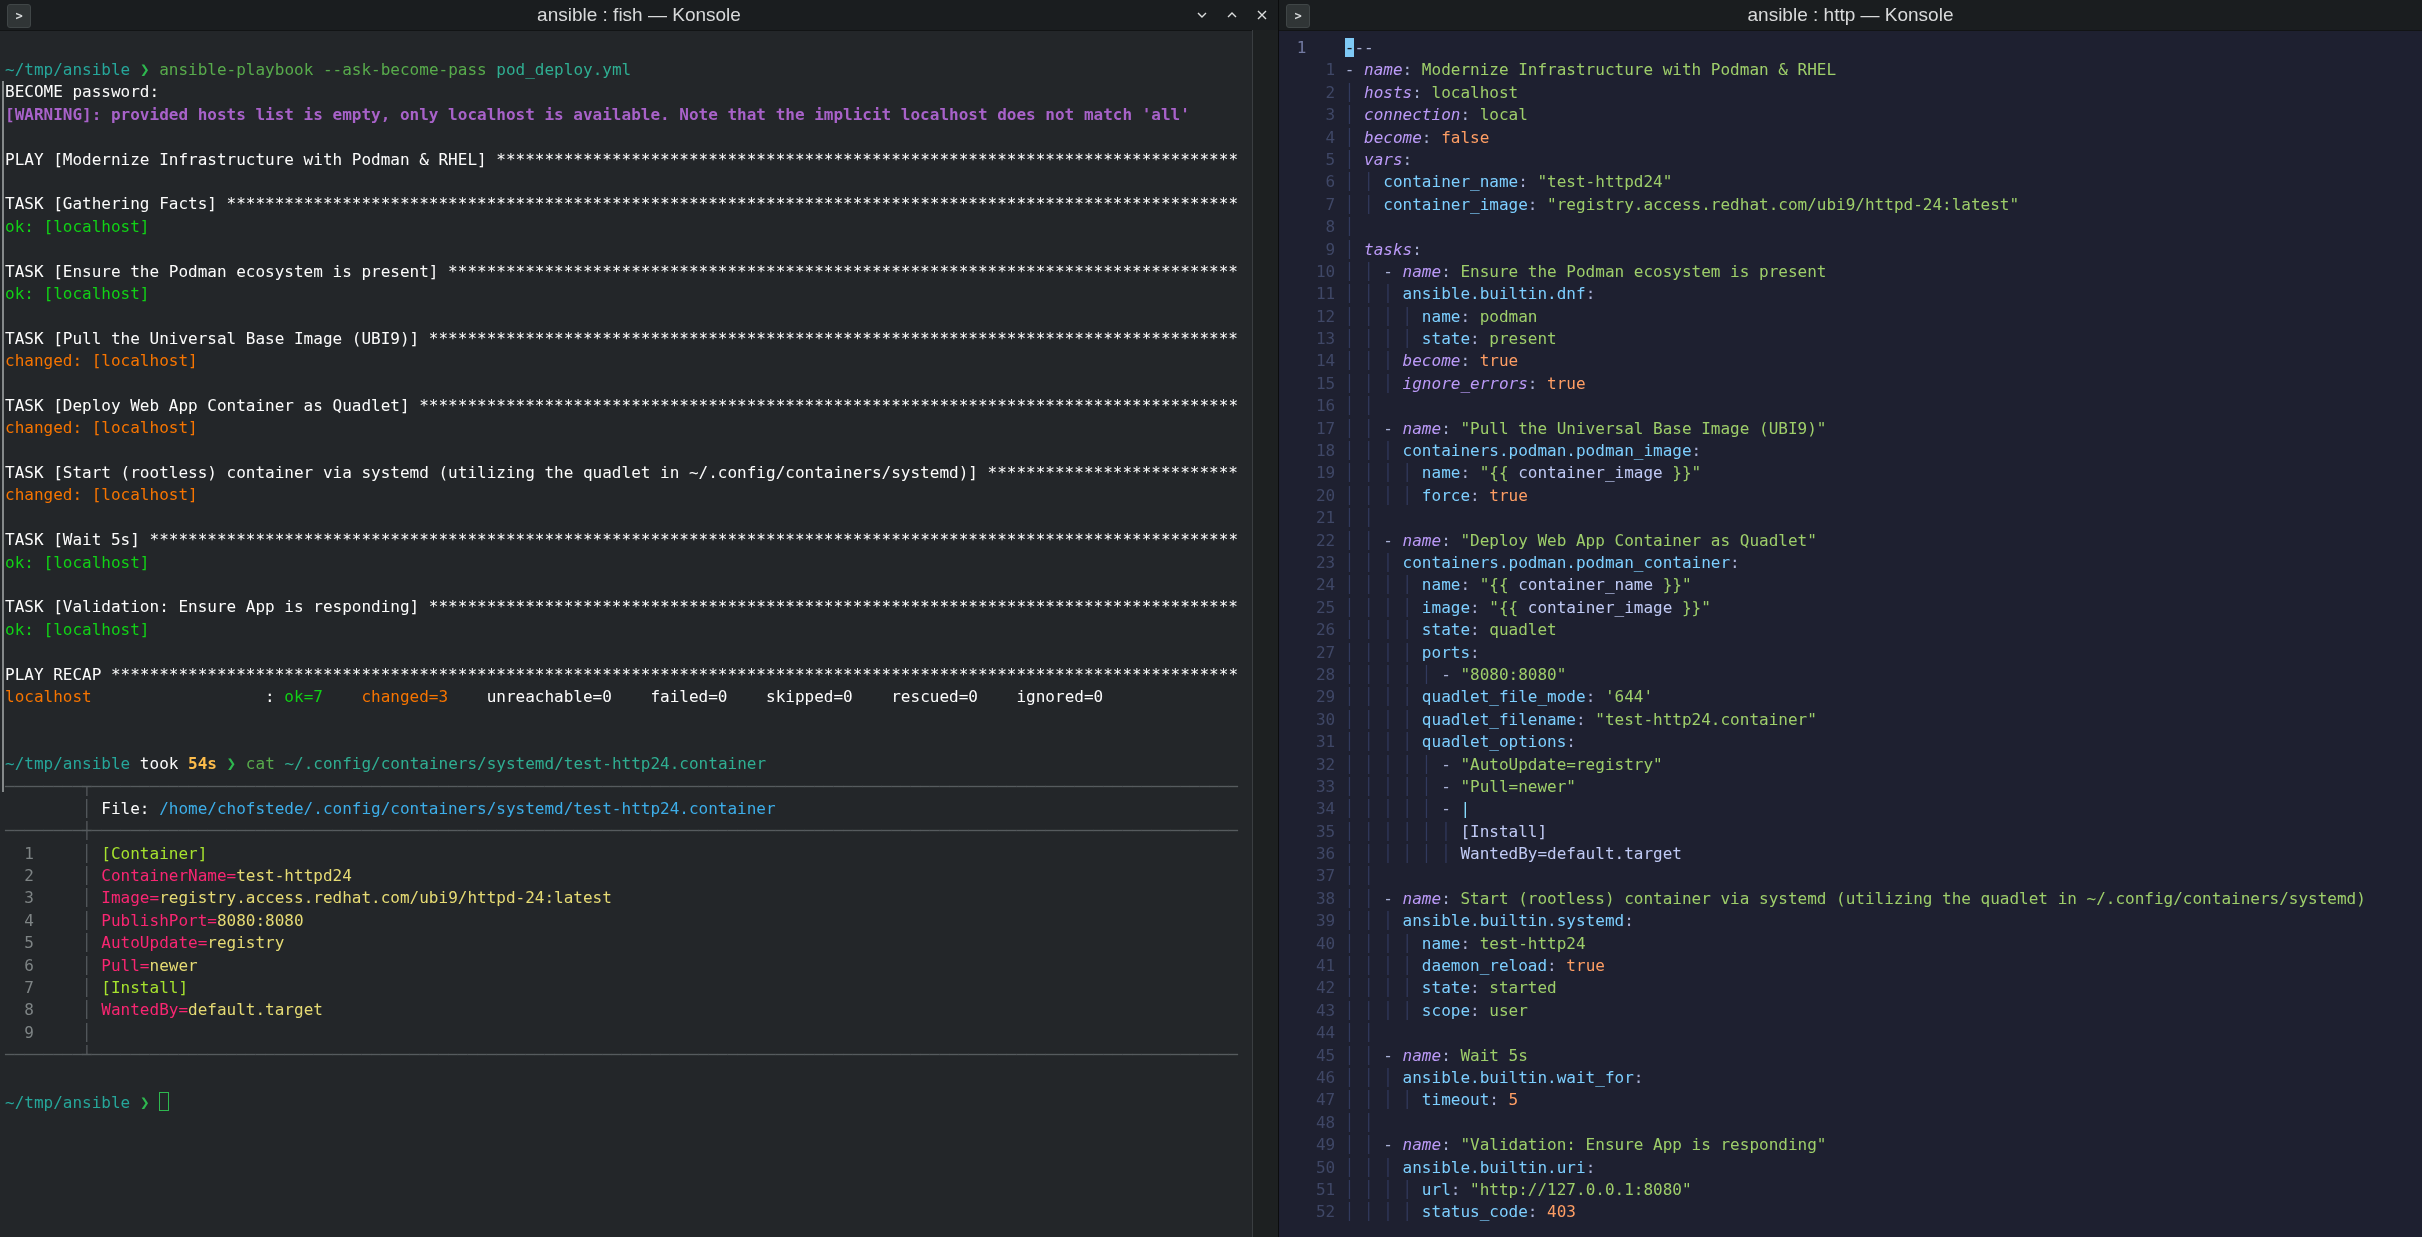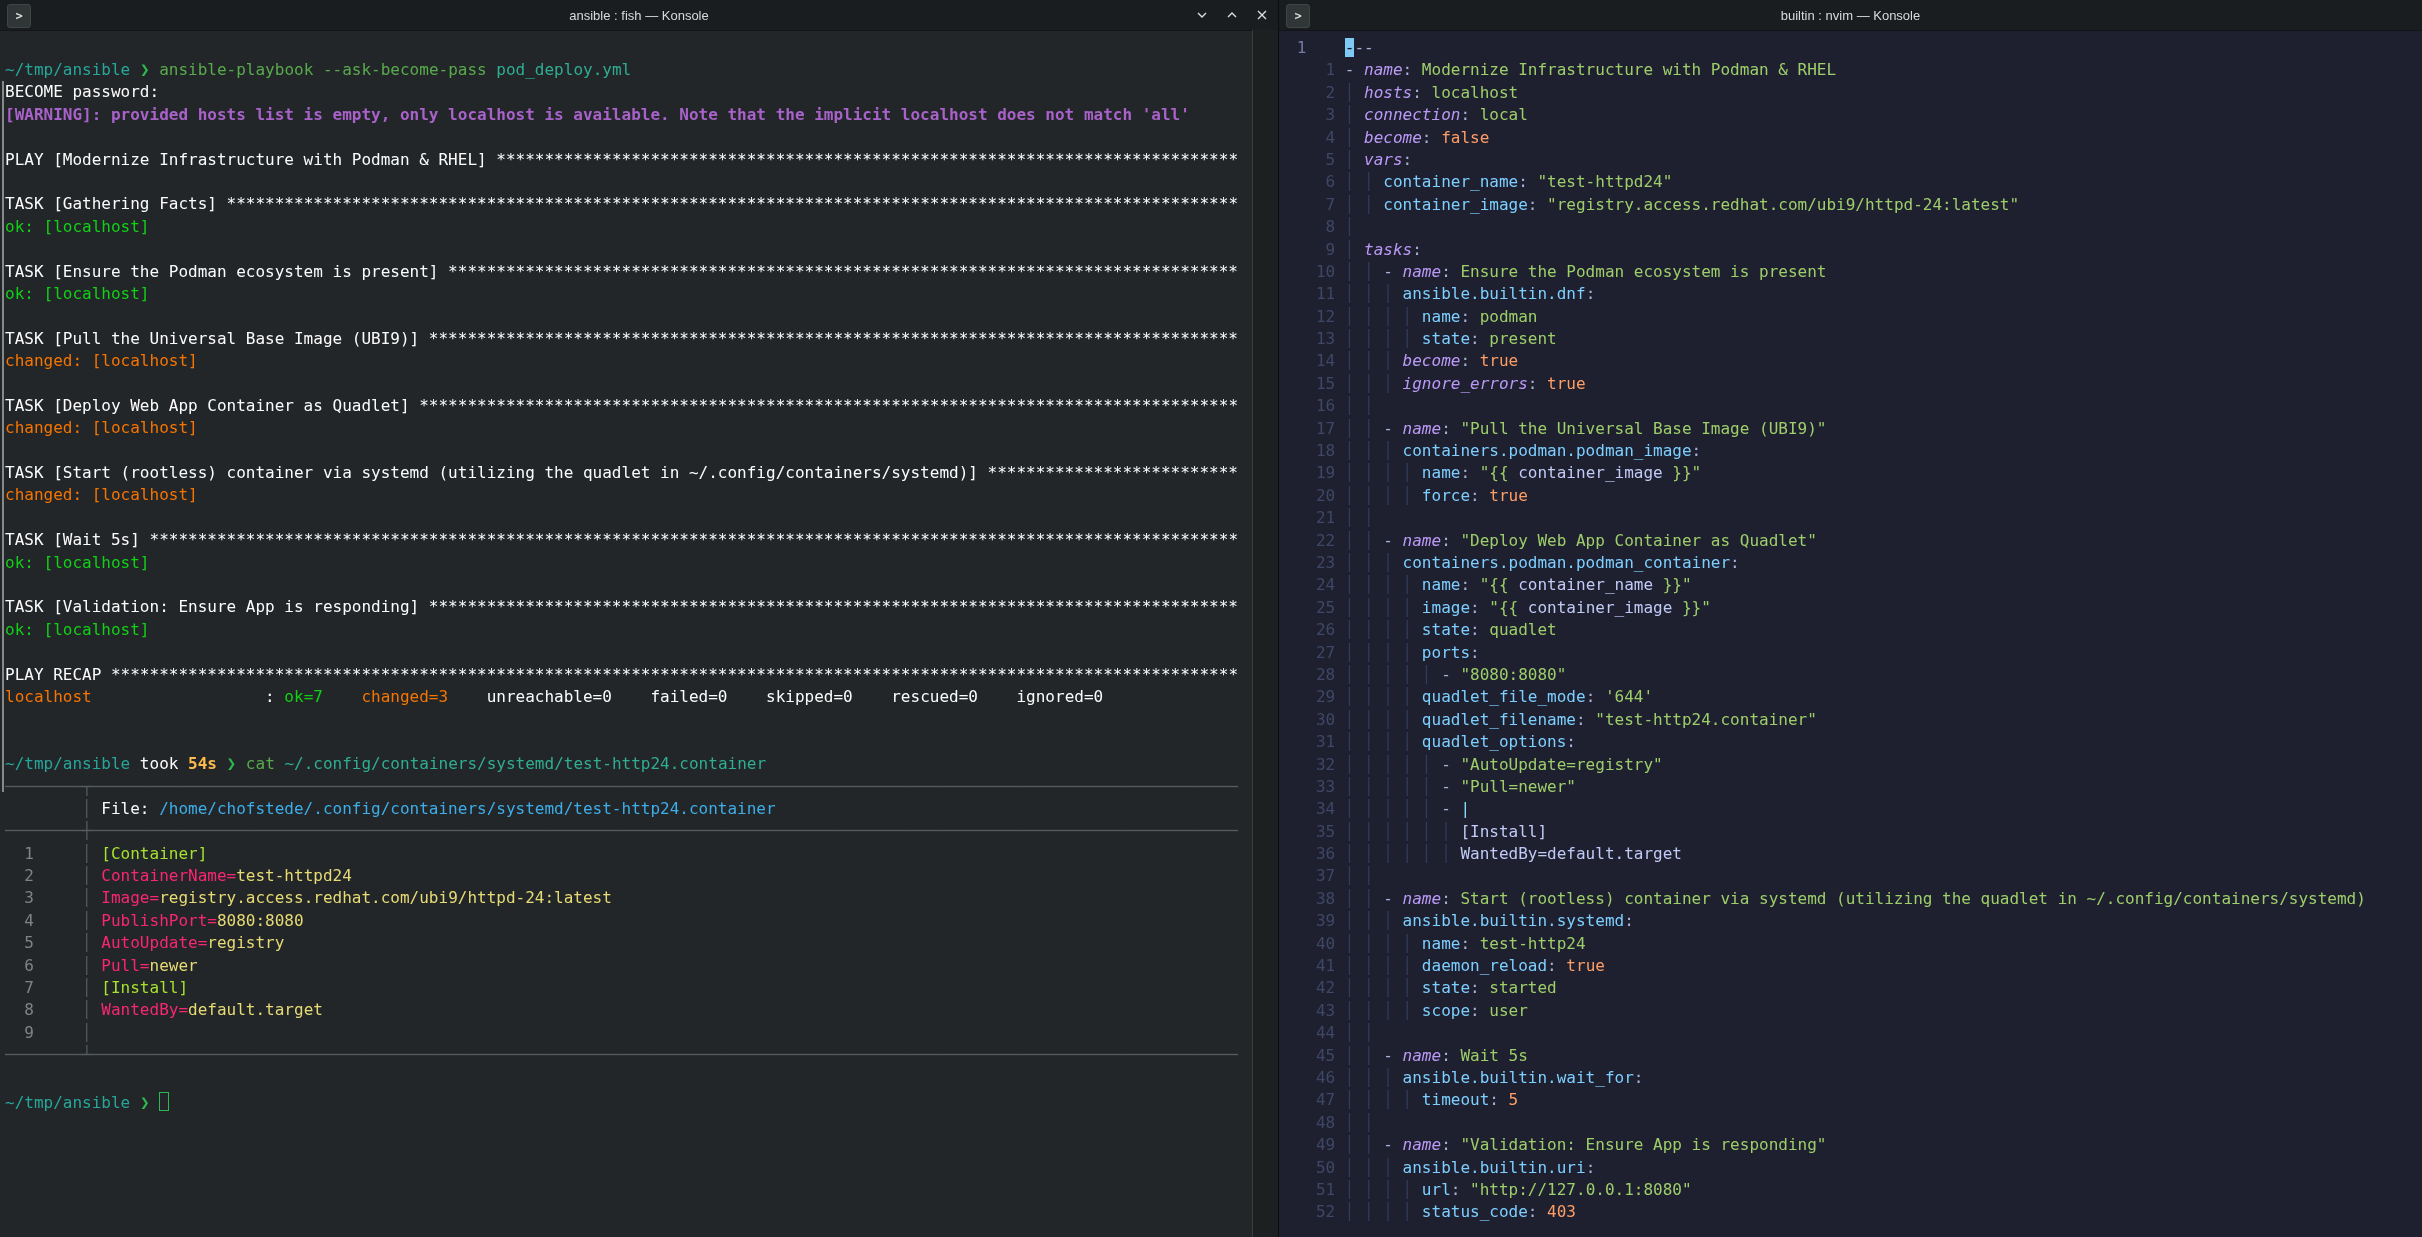--- a/index.html
+++ b/index.html
@@ -3,21 +3,21 @@
 <meta charset="utf-8">
 <style>
   html,body{margin:0;padding:0;background:#0b0c0d;}
   #screen{position:relative;width:2422px;height:1237px;overflow:hidden;background:#0b0c0d;
           font-family:"Liberation Sans",sans-serif;}
   .window{position:absolute;top:0;height:1237px;}
   #win-left{left:0;width:1278px;background:#232629;}
   #win-right{left:1279px;width:1143px;background:#1e2030;}
   .titlebar{position:absolute;left:0;top:0;right:0;height:30px;background:#1a1d1f;
             border-bottom:1px solid #121415;display:flex;align-items:center;}
-  .titletext{position:absolute;left:0;right:0;text-align:center;color:#d9dadb;font-size:13px;}
+  .titletext{position:absolute;left:0;right:0;text-align:center;color:#d9dadb;font-size:19px;}
   .appicon{position:absolute;left:7px;top:4px;width:22px;height:22px;background:#303536;
            border:1px solid #404647;border-radius:3px;color:#d7dadb;
            font:bold 12px "DejaVu Sans Mono",monospace;display:flex;align-items:center;justify-content:center;}
   .winbtns{position:absolute;right:8px;top:7px;display:flex;gap:14px;}
   .winbtn{width:16px;height:16px;display:flex;align-items:center;justify-content:center;cursor:default;}
   .term{position:absolute;font-family:"DejaVu Sans Mono",monospace;font-size:16px;
         line-height:22.4px;white-space:pre;}
   .tl{height:22.4px;white-space:pre;}
   
   .s-w{color:#fcfcfc}
@@ -81,18 +81,18 @@
       </div>
     </div>
     <div id="scrolled-marker"></div>
     <div id="scrollbar-track"></div>
     <div class="term" style="left:5px;top:59px;right:26px;" id="term-left"><div class="tl"><span class="s-teal">~/tmp/ansible</span><span class="s-w"> </span><span class="s-arr">❯</span><span class="s-w"> </span><span class="s-cmd">ansible-playbook --ask-become-pass</span><span class="s-w"> </span><span class="s-und">pod_deploy.yml</span></div><div class="tl"><span class="s-w">BECOME password:</span></div><div class="tl"><span class="s-pur">[WARNING]: provided hosts list is empty, only localhost is available. Note that the implicit localhost does not match 'all'</span></div><div class="tl"></div><div class="tl"><span class="s-w">PLAY [Modernize Infrastructure with Podman &amp; RHEL] </span><span class="s-w">*****************************************************************************</span></div><div class="tl"></div><div class="tl"><span class="s-w">TASK [Gathering Facts] </span><span class="s-w">*********************************************************************************************************</span></div><div class="tl"><span class="s-grn">ok: [localhost]</span></div><div class="tl"></div><div class="tl"><span class="s-w">TASK [Ensure the Podman ecosystem is present] </span><span class="s-w">**********************************************************************************</span></div><div class="tl"><span class="s-grn">ok: [localhost]</span></div><div class="tl"></div><div class="tl"><span class="s-w">TASK [Pull the Universal Base Image (UBI9)] </span><span class="s-w">************************************************************************************</span></div><div class="tl"><span class="s-org">changed: [localhost]</span></div><div class="tl"></div><div class="tl"><span class="s-w">TASK [Deploy Web App Container as Quadlet] </span><span class="s-w">*************************************************************************************</span></div><div class="tl"><span class="s-org">changed: [localhost]</span></div><div class="tl"></div><div class="tl"><span class="s-w">TASK [Start (rootless) container via systemd (utilizing the quadlet in ~/.config/containers/systemd)] </span><span class="s-w">**************************</span></div><div class="tl"><span class="s-org">changed: [localhost]</span></div><div class="tl"></div><div class="tl"><span class="s-w">TASK [Wait 5s] </span><span class="s-w">*****************************************************************************************************************</span></div><div class="tl"><span class="s-grn">ok: [localhost]</span></div><div class="tl"></div><div class="tl"><span class="s-w">TASK [Validation: Ensure App is responding] </span><span class="s-w">************************************************************************************</span></div><div class="tl"><span class="s-grn">ok: [localhost]</span></div><div class="tl"></div><div class="tl"><span class="s-w">PLAY RECAP </span><span class="s-w">*********************************************************************************************************************</span></div><div class="tl"><span class="s-org">localhost</span><span class="s-w">                  : </span><span class="s-grn">ok=7</span><span class="s-w">    </span><span class="s-org">changed=3</span><span class="s-w">    unreachable=0    failed=0    skipped=0    rescued=0    ignored=0</span></div><div class="tl"></div><div class="tl"></div><div class="tl"><span class="s-teal">~/tmp/ansible</span><span class="s-w"> took </span><span class="s-yel">54s</span><span class="s-w"> </span><span class="s-arr">❯</span><span class="s-w"> </span><span class="s-cmd">cat</span><span class="s-w"> </span><span class="s-und">~/.config/containers/systemd/test-http24.container</span></div><div class="tl"><span class="s-rule">────────┬───────────────────────────────────────────────────────────────────────────────────────────────────────────────────────</span></div><div class="tl"><span class="s-bln">        </span><span class="s-rule">│ </span><span class="s-w">File: </span><span class="s-bfile">/home/chofstede/.config/containers/systemd/test-http24.container</span></div><div class="tl"><span class="s-rule">────────┼───────────────────────────────────────────────────────────────────────────────────────────────────────────────────────</span></div><div class="tl"><span class="s-bln">  1     </span><span class="s-rule">│ </span><span class="s-bsec">[Container]</span></div><div class="tl"><span class="s-bln">  2     </span><span class="s-rule">│ </span><span class="s-bkey">ContainerName</span><span class="s-bkey">=</span><span class="s-bval">test-httpd24</span></div><div class="tl"><span class="s-bln">  3     </span><span class="s-rule">│ </span><span class="s-bkey">Image</span><span class="s-bkey">=</span><span class="s-bval">registry.access.redhat.com/ubi9/httpd-24:latest</span></div><div class="tl"><span class="s-bln">  4     </span><span class="s-rule">│ </span><span class="s-bkey">PublishPort</span><span class="s-bkey">=</span><span class="s-bval">8080:8080</span></div><div class="tl"><span class="s-bln">  5     </span><span class="s-rule">│ </span><span class="s-bkey">AutoUpdate</span><span class="s-bkey">=</span><span class="s-bval">registry</span></div><div class="tl"><span class="s-bln">  6     </span><span class="s-rule">│ </span><span class="s-bkey">Pull</span><span class="s-bkey">=</span><span class="s-bval">newer</span></div><div class="tl"><span class="s-bln">  7     </span><span class="s-rule">│ </span><span class="s-bsec">[Install]</span></div><div class="tl"><span class="s-bln">  8     </span><span class="s-rule">│ </span><span class="s-bkey">WantedBy</span><span class="s-bkey">=</span><span class="s-bval">default.target</span></div><div class="tl"><span class="s-bln">  9     </span><span class="s-rule">│ </span></div><div class="tl"><span class="s-rule">────────┴───────────────────────────────────────────────────────────────────────────────────────────────────────────────────────</span></div><div class="tl"></div><div class="tl"><span class="s-teal">~/tmp/ansible</span><span class="s-w"> </span><span class="s-arr">❯</span><span class="s-w"> </span><span class="s-curh"></span></div></div>
   </div>
 
   <div class="window" id="win-right">
     <div class="titlebar">
       <div class="appicon">&gt;</div>
-      <div class="titletext">builtin : nvim — Konsole</div>
+      <div class="titletext">ansible : http — Konsole</div>
     </div>
     <div class="term" style="left:8px;top:37px;right:0;" id="term-right"><div class="tl"><span class="r-lnc"> 1    </span><span class="r-cur">-</span><span class="r-p">--</span></div><div class="tl"><span class="r-ln">    1 </span><span class="r-p">- </span><span class="r-km">name</span><span class="r-p">: </span><span class="r-str">Modernize Infrastructure with Podman &amp; RHEL</span></div><div class="tl"><span class="r-ln">    2 </span><span class="r-g">│ </span><span class="r-km">hosts</span><span class="r-p">: </span><span class="r-str">localhost</span></div><div class="tl"><span class="r-ln">    3 </span><span class="r-g">│ </span><span class="r-km">connection</span><span class="r-p">: </span><span class="r-str">local</span></div><div class="tl"><span class="r-ln">    4 </span><span class="r-g">│ </span><span class="r-km">become</span><span class="r-p">: </span><span class="r-num">false</span></div><div class="tl"><span class="r-ln">    5 </span><span class="r-g">│ </span><span class="r-km">vars</span><span class="r-p">:</span></div><div class="tl"><span class="r-ln">    6 </span><span class="r-g">│ │ </span><span class="r-kb">container_name</span><span class="r-p">: </span><span class="r-str">"test-httpd24"</span></div><div class="tl"><span class="r-ln">    7 </span><span class="r-g">│ │ </span><span class="r-kb">container_image</span><span class="r-p">: </span><span class="r-str">"registry.access.redhat.com/ubi9/httpd-24:latest"</span></div><div class="tl"><span class="r-ln">    8 </span><span class="r-g">│ </span></div><div class="tl"><span class="r-ln">    9 </span><span class="r-g">│ </span><span class="r-km">tasks</span><span class="r-p">:</span></div><div class="tl"><span class="r-ln">   10 </span><span class="r-g">│ │ </span><span class="r-p">- </span><span class="r-km">name</span><span class="r-p">: </span><span class="r-str">Ensure the Podman ecosystem is present</span></div><div class="tl"><span class="r-ln">   11 </span><span class="r-g">│ │ │ </span><span class="r-kb">ansible.builtin.dnf</span><span class="r-p">:</span></div><div class="tl"><span class="r-ln">   12 </span><span class="r-g">│ │ │ │ </span><span class="r-kb">name</span><span class="r-p">: </span><span class="r-str">podman</span></div><div class="tl"><span class="r-ln">   13 </span><span class="r-g">│ │ │ │ </span><span class="r-kb">state</span><span class="r-p">: </span><span class="r-str">present</span></div><div class="tl"><span class="r-ln">   14 </span><span class="r-g">│ │ │ </span><span class="r-km">become</span><span class="r-p">: </span><span class="r-num">true</span></div><div class="tl"><span class="r-ln">   15 </span><span class="r-g">│ │ │ </span><span class="r-km">ignore_errors</span><span class="r-p">: </span><span class="r-num">true</span></div><div class="tl"><span class="r-ln">   16 </span><span class="r-g">│ │ </span></div><div class="tl"><span class="r-ln">   17 </span><span class="r-g">│ │ </span><span class="r-p">- </span><span class="r-km">name</span><span class="r-p">: </span><span class="r-str">"Pull the Universal Base Image (UBI9)"</span></div><div class="tl"><span class="r-ln">   18 </span><span class="r-g">│ │ │ </span><span class="r-kb">containers.podman.podman_image</span><span class="r-p">:</span></div><div class="tl"><span class="r-ln">   19 </span><span class="r-g">│ │ │ │ </span><span class="r-kb">name</span><span class="r-p">: </span><span class="r-str">"{{</span><span class="r-var"> container_image </span><span class="r-str">}}"</span></div><div class="tl"><span class="r-ln">   20 </span><span class="r-g">│ │ │ │ </span><span class="r-kb">force</span><span class="r-p">: </span><span class="r-num">true</span></div><div class="tl"><span class="r-ln">   21 </span><span class="r-g">│ │ </span></div><div class="tl"><span class="r-ln">   22 </span><span class="r-g">│ │ </span><span class="r-p">- </span><span class="r-km">name</span><span class="r-p">: </span><span class="r-str">"Deploy Web App Container as Quadlet"</span></div><div class="tl"><span class="r-ln">   23 </span><span class="r-g">│ │ │ </span><span class="r-kb">containers.podman.podman_container</span><span class="r-p">:</span></div><div class="tl"><span class="r-ln">   24 </span><span class="r-g">│ │ │ │ </span><span class="r-kb">name</span><span class="r-p">: </span><span class="r-str">"{{</span><span class="r-var"> container_name </span><span class="r-str">}}"</span></div><div class="tl"><span class="r-ln">   25 </span><span class="r-g">│ │ │ │ </span><span class="r-kb">image</span><span class="r-p">: </span><span class="r-str">"{{</span><span class="r-var"> container_image </span><span class="r-str">}}"</span></div><div class="tl"><span class="r-ln">   26 </span><span class="r-g">│ │ │ │ </span><span class="r-kb">state</span><span class="r-p">: </span><span class="r-str">quadlet</span></div><div class="tl"><span class="r-ln">   27 </span><span class="r-g">│ │ │ │ </span><span class="r-kb">ports</span><span class="r-p">:</span></div><div class="tl"><span class="r-ln">   28 </span><span class="r-g">│ │ │ │ │ </span><span class="r-p">- </span><span class="r-str">"8080:8080"</span></div><div class="tl"><span class="r-ln">   29 </span><span class="r-g">│ │ │ │ </span><span class="r-kb">quadlet_file_mode</span><span class="r-p">: </span><span class="r-str">'644'</span></div><div class="tl"><span class="r-ln">   30 </span><span class="r-g">│ │ │ │ </span><span class="r-kb">quadlet_filename</span><span class="r-p">: </span><span class="r-str">"test-http24.container"</span></div><div class="tl"><span class="r-ln">   31 </span><span class="r-g">│ │ │ │ </span><span class="r-kb">quadlet_options</span><span class="r-p">:</span></div><div class="tl"><span class="r-ln">   32 </span><span class="r-g">│ │ │ │ │ </span><span class="r-p">- </span><span class="r-str">"AutoUpdate=registry"</span></div><div class="tl"><span class="r-ln">   33 </span><span class="r-g">│ │ │ │ │ </span><span class="r-p">- </span><span class="r-str">"Pull=newer"</span></div><div class="tl"><span class="r-ln">   34 </span><span class="r-g">│ │ │ │ │ </span><span class="r-p">- </span><span class="r-pipe">|</span></div><div class="tl"><span class="r-ln">   35 </span><span class="r-g">│ │ │ │ │ │ </span><span class="r-blk">[Install]</span></div><div class="tl"><span class="r-ln">   36 </span><span class="r-g">│ │ │ │ │ │ </span><span class="r-blk">WantedBy=default.target</span></div><div class="tl"><span class="r-ln">   37 </span><span class="r-g">│ │ </span></div><div class="tl"><span class="r-ln">   38 </span><span class="r-g">│ │ </span><span class="r-p">- </span><span class="r-km">name</span><span class="r-p">: </span><span class="r-str">Start (rootless) container via systemd (utilizing the quadlet in ~/.config/containers/systemd)</span></div><div class="tl"><span class="r-ln">   39 </span><span class="r-g">│ │ │ </span><span class="r-kb">ansible.builtin.systemd</span><span class="r-p">:</span></div><div class="tl"><span class="r-ln">   40 </span><span class="r-g">│ │ │ │ </span><span class="r-kb">name</span><span class="r-p">: </span><span class="r-str">test-http24</span></div><div class="tl"><span class="r-ln">   41 </span><span class="r-g">│ │ │ │ </span><span class="r-kb">daemon_reload</span><span class="r-p">: </span><span class="r-num">true</span></div><div class="tl"><span class="r-ln">   42 </span><span class="r-g">│ │ │ │ </span><span class="r-kb">state</span><span class="r-p">: </span><span class="r-str">started</span></div><div class="tl"><span class="r-ln">   43 </span><span class="r-g">│ │ │ │ </span><span class="r-kb">scope</span><span class="r-p">: </span><span class="r-str">user</span></div><div class="tl"><span class="r-ln">   44 </span><span class="r-g">│ │ </span></div><div class="tl"><span class="r-ln">   45 </span><span class="r-g">│ │ </span><span class="r-p">- </span><span class="r-km">name</span><span class="r-p">: </span><span class="r-str">Wait 5s</span></div><div class="tl"><span class="r-ln">   46 </span><span class="r-g">│ │ │ </span><span class="r-kb">ansible.builtin.wait_for</span><span class="r-p">:</span></div><div class="tl"><span class="r-ln">   47 </span><span class="r-g">│ │ │ │ </span><span class="r-kb">timeout</span><span class="r-p">: </span><span class="r-num">5</span></div><div class="tl"><span class="r-ln">   48 </span><span class="r-g">│ │ </span></div><div class="tl"><span class="r-ln">   49 </span><span class="r-g">│ │ </span><span class="r-p">- </span><span class="r-km">name</span><span class="r-p">: </span><span class="r-str">"Validation: Ensure App is responding"</span></div><div class="tl"><span class="r-ln">   50 </span><span class="r-g">│ │ │ </span><span class="r-kb">ansible.builtin.uri</span><span class="r-p">:</span></div><div class="tl"><span class="r-ln">   51 </span><span class="r-g">│ │ │ │ </span><span class="r-kb">url</span><span class="r-p">: </span><span class="r-str">"http://127.0.0.1:8080"</span></div><div class="tl"><span class="r-ln">   52 </span><span class="r-g">│ │ │ │ </span><span class="r-kb">status_code</span><span class="r-p">: </span><span class="r-num">403</span></div></div>
   </div>
 
 </div>
 
 </body></html>

